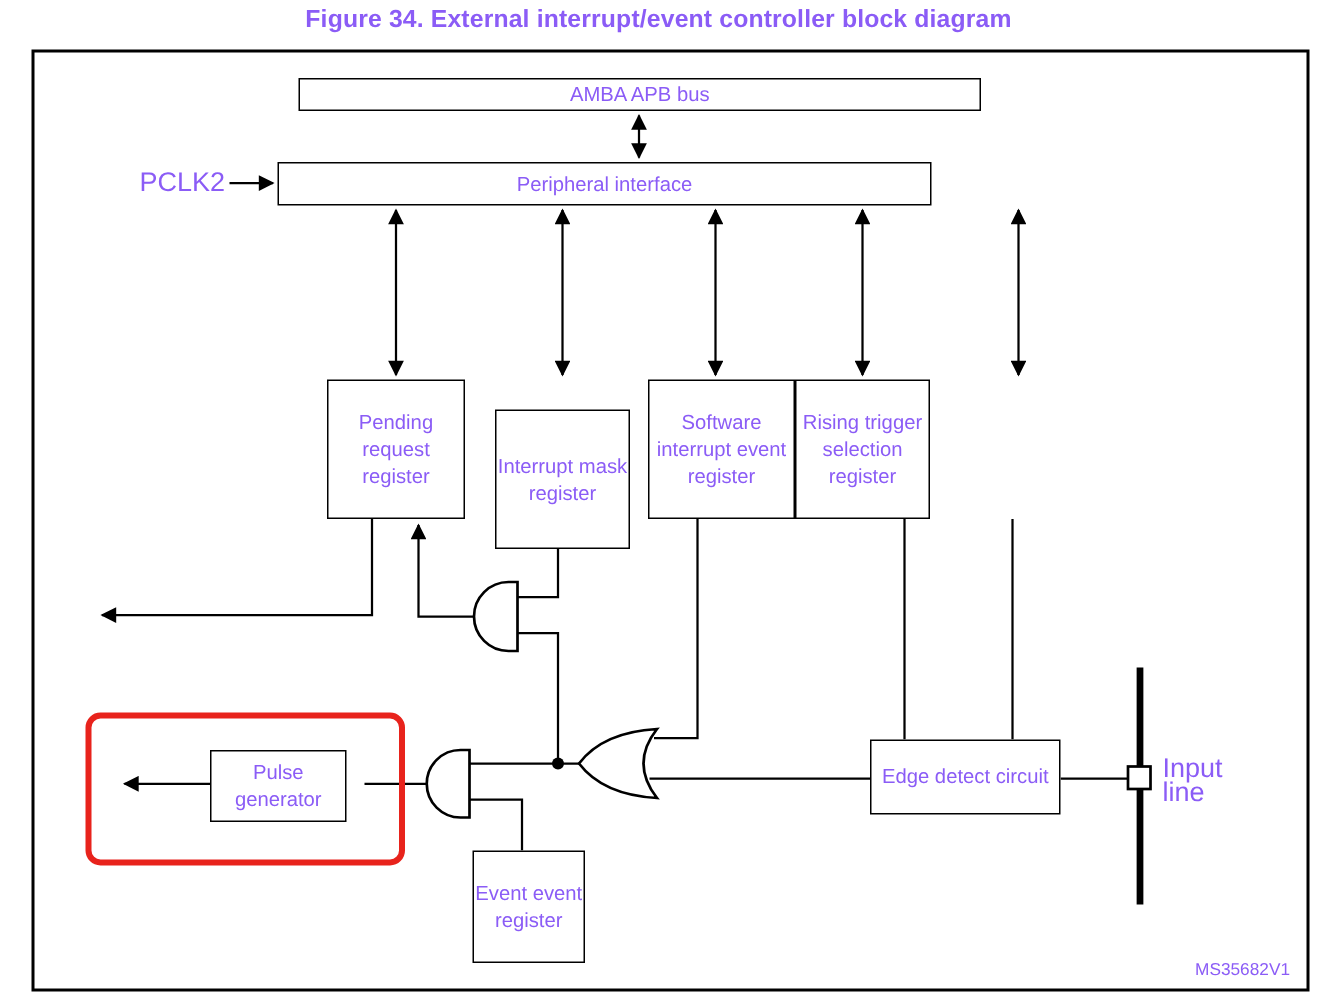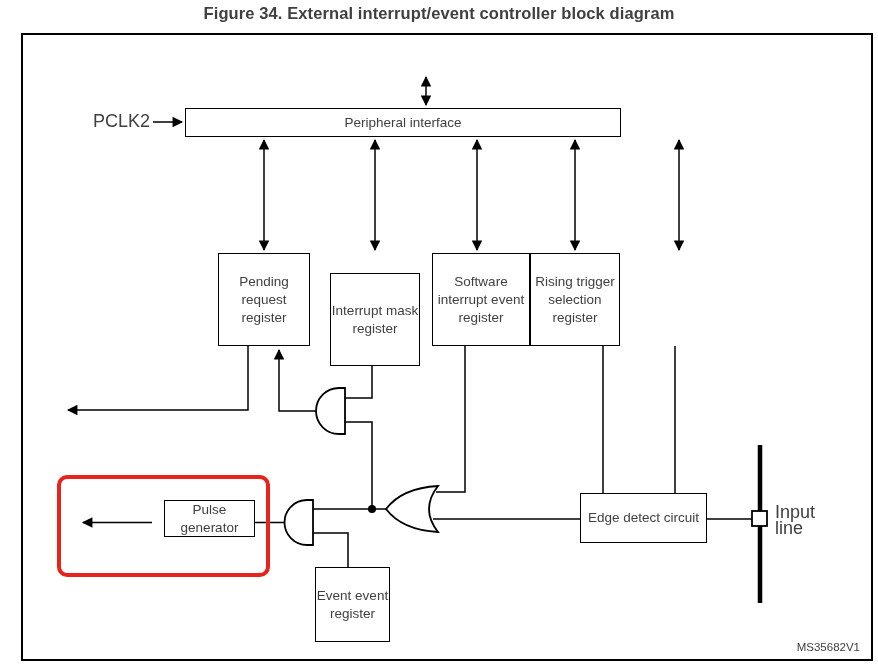--- a/index.html
+++ b/index.html
@@ -1,35 +1,35 @@
 <!DOCTYPE html>
 <html><head>
 <meta charset="utf-8">
 <style>
   html,body{margin:0;padding:0;background:#ffffff;}
   .page{position:relative;width:878px;height:670px;background:#fff;
-        font-family:"Liberation Sans","DejaVu Sans",sans-serif;color:#404040;overflow:hidden;}
+        font-family:"Liberation Sans","DejaVu Sans",sans-serif;color:#8b5cf6;overflow:hidden;}
   .title{position:absolute;left:0;top:4px;width:878px;text-align:center;
          font-size:16.5px;font-weight:bold;letter-spacing:0.1px;}
   .frame{position:absolute;left:21px;top:33px;width:852px;height:628px;
          border:2.5px solid #000;box-sizing:border-box;}
   svg.wires{position:absolute;left:0;top:0;width:878px;height:670px;z-index:1;}
   .box{position:absolute;background:#fff;border:1.8px solid #000;box-sizing:border-box;
        display:flex;align-items:center;justify-content:center;text-align:center;
        font-size:13.5px;line-height:18px;z-index:2;}
   .lbl{position:absolute;font-size:18px;line-height:15.5px;z-index:2;}
   .amba{left:199px;top:52px;width:455px;height:22px;line-height:14px;}
   .periph{left:185px;top:108px;width:436px;height:29px;line-height:14px;}
   .reg{top:253px;height:93px;}
   .pending{left:218px;width:92px;}
   .imr{left:330px;width:90px;margin-top:20px;}
   .swier{left:432px;width:98px;}
   .rtsr{left:530px;width:90px;}
   .ftsr{left:633px;width:92px;}
-  .pulse{left:164px;top:500px;width:91px;height:37px;}
+  .pulse{left:140px;top:500px;width:91px;height:48px;}
   .emr{left:315px;top:567px;width:75px;height:75px;}
   .edge{left:580px;top:493px;width:127px;height:50px;}
   .pclk2{left:88px;top:114px;width:62px;text-align:right;}
   .nvic{left:63px;top:346px;width:114px;text-align:center;}
   .inputline{left:775px;top:504px;width:46px;text-align:left;line-height:16px;}
   .watermark{position:absolute;left:740px;top:641px;width:120px;text-align:right;
              font-size:11.5px;z-index:2;}
   .redbox{position:absolute;left:57px;top:475px;width:213px;height:102px;
           border:4px solid #e8231c;border-radius:10px;box-sizing:border-box;
           z-index:3;background:transparent;}
@@ -95,20 +95,21 @@
     <g stroke="#000" stroke-width="1.8" fill="#fff">
       <path d="M345,388 L339,388 A23,23 0 0 0 339,434 L345,434 Z"></path>
       <path d="M313,500 L307,500 A22.5,22.5 0 0 0 307,545 L313,545 Z"></path>
       <path d="M438,486 Q420,509 438,532 Q402,530 386,509 Q402,488 438,486 Z"></path>
       <rect x="752" y="511" width="15" height="15"></rect>
     </g>
 
     <circle cx="372" cy="509" r="4" fill="#000"></circle>
   </svg>
 
+  <div class="box amba">AMBA APB bus</div>
   <div class="box periph">Peripheral interface</div>
 
   <div class="box reg pending">Pending request register</div>
   <div class="box reg imr">Interrupt mask register</div>
   <div class="box reg swier">Software interrupt event register</div>
   <div class="box reg rtsr">Rising trigger selection register</div>
 
   <div class="box pulse">Pulse generator</div>
   <div class="box emr">Event event register</div>
   <div class="box edge">Edge detect circuit</div>

